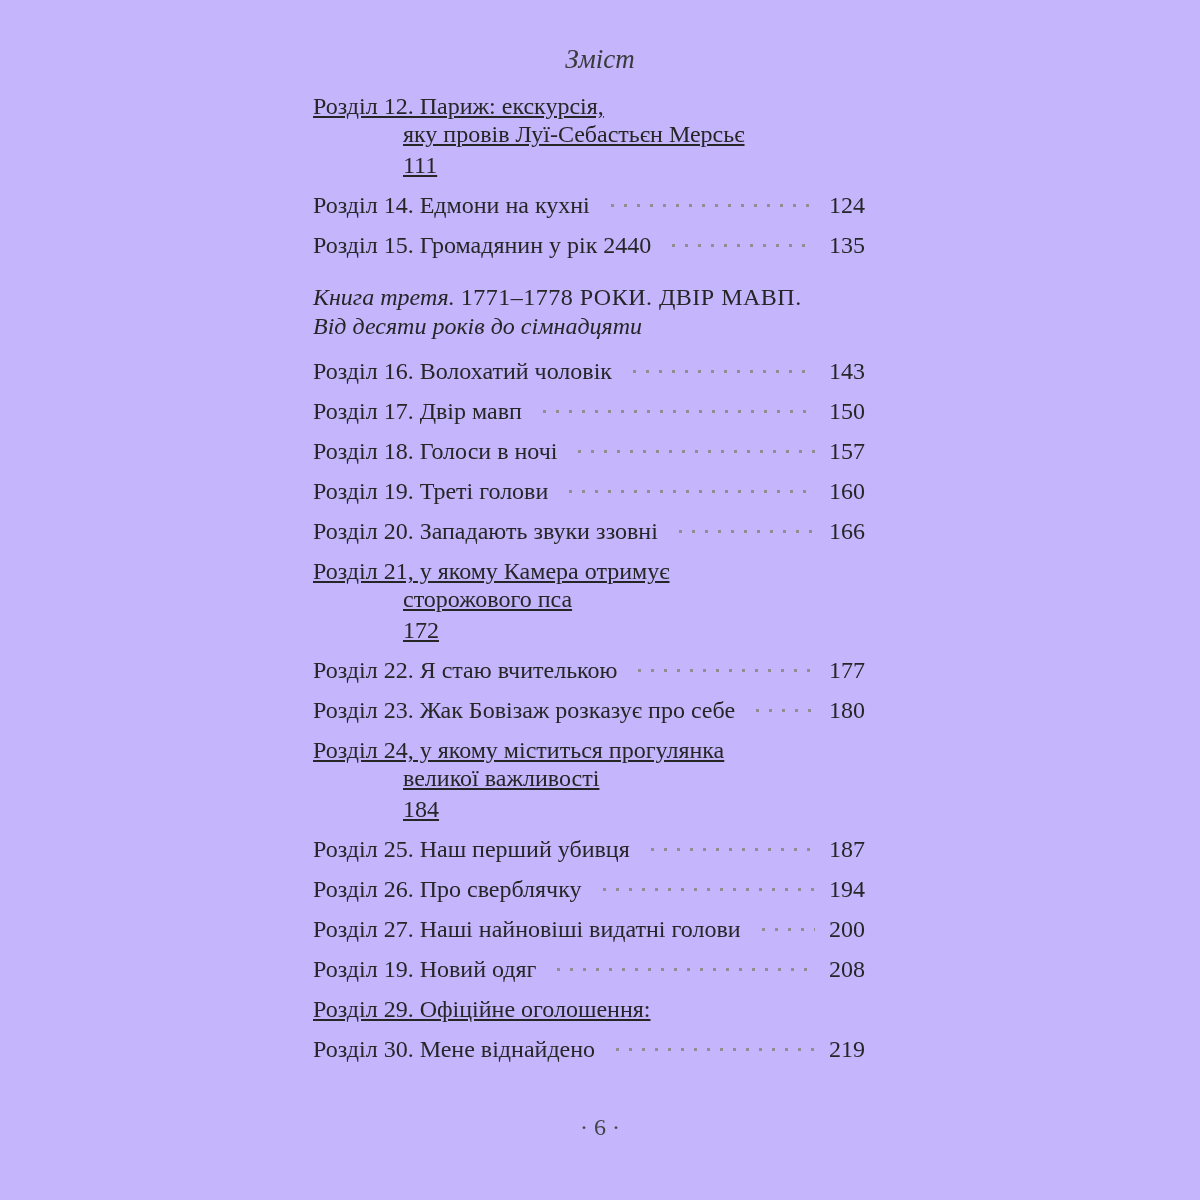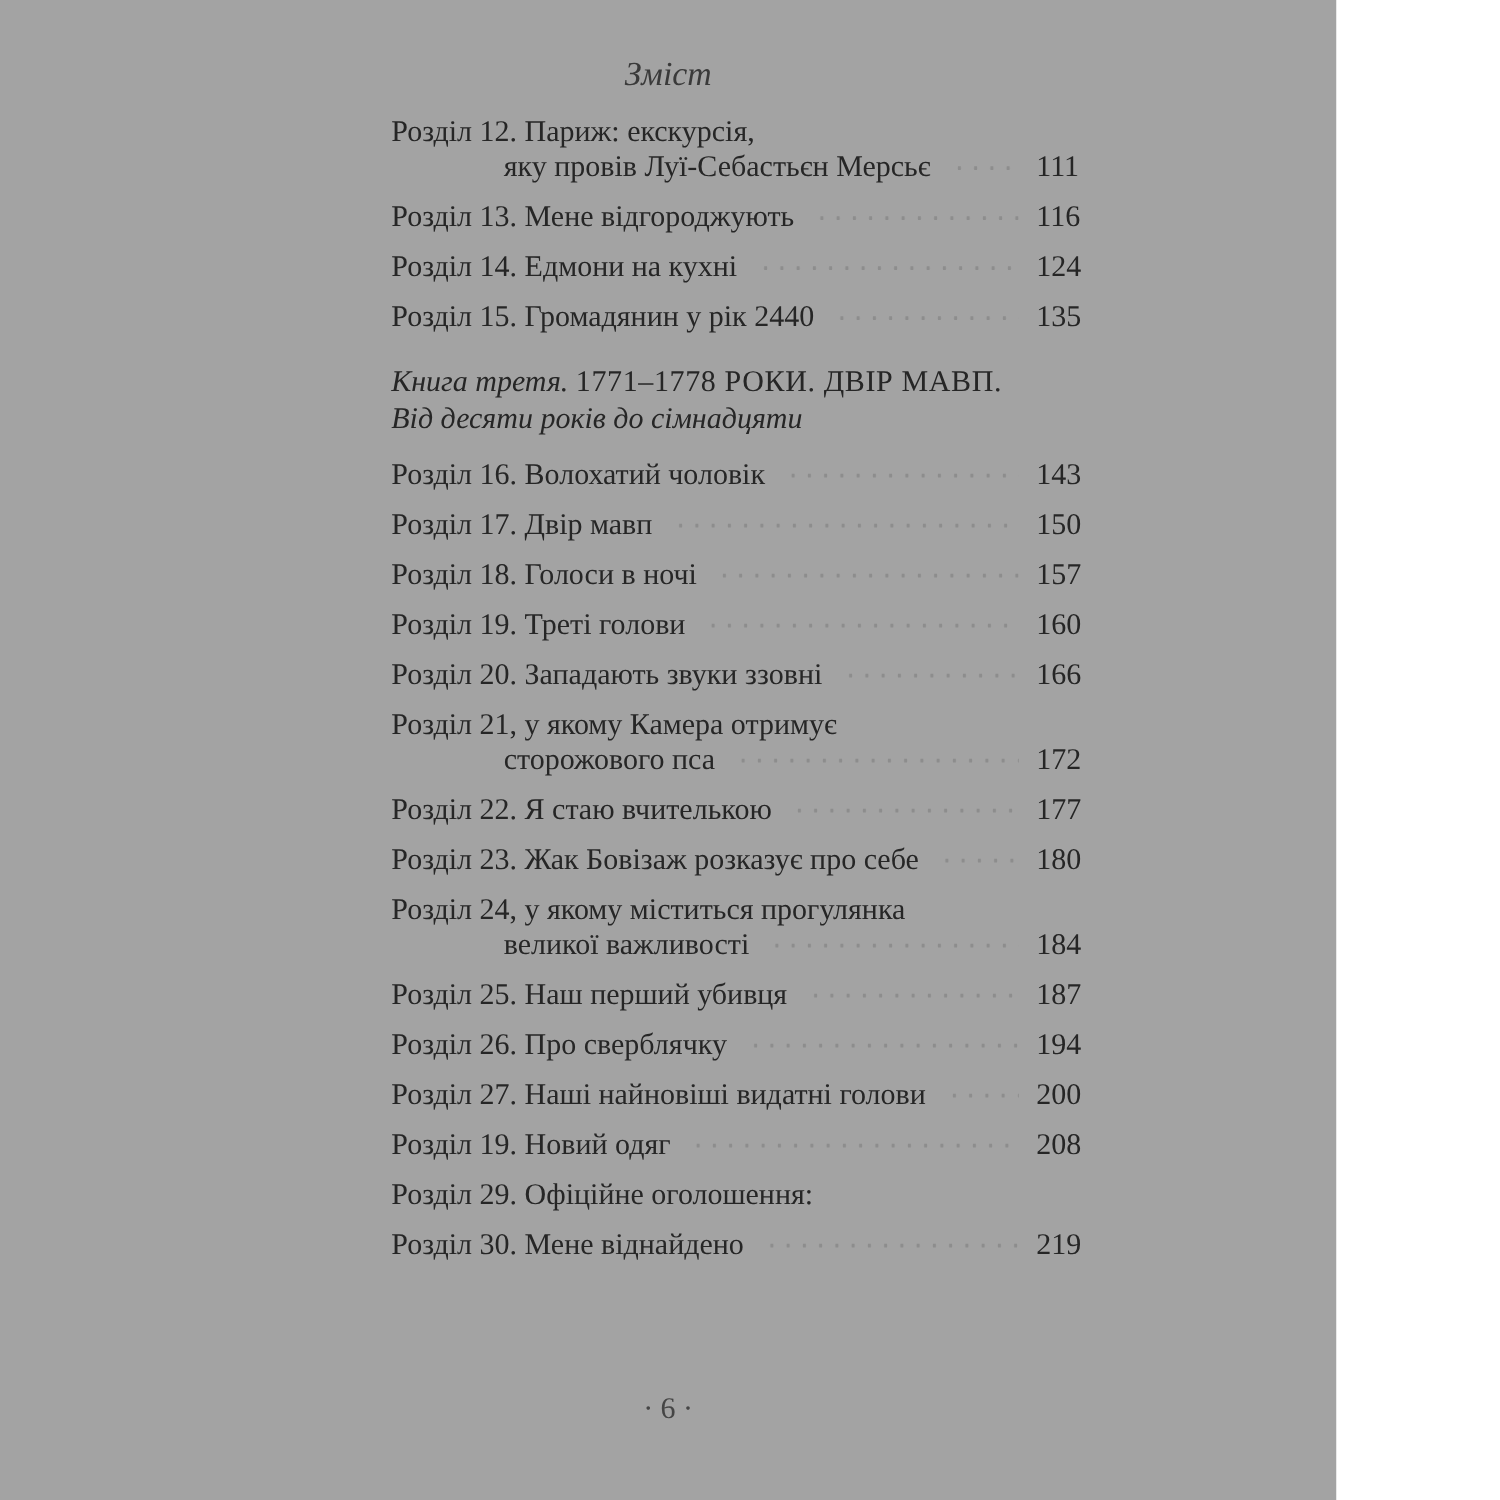--- a/index.html
+++ b/index.html
@@ -2,23 +2,23 @@
 <html><head>
 <meta charset="utf-8">
 <style>
   html, body {
     margin: 0;
     padding: 0;
     background: #ffffff;
   }
   .page {
     position: relative;
-    width: 1069px;
+    width: 1200px;
     height: 1200px;
-    background: #a3a3a3;
+    background: #c4b5fd;
     font-family: "Liberation Serif", "DejaVu Serif", serif;
     color: #262626;
     overflow: hidden;
   }
   .toc-title {
     position: absolute;
     top: 44px;
     left: 0;
     right: 0;
     text-align: center;
@@ -34,28 +34,30 @@
   }
   .entry {
     display: flex;
     align-items: baseline;
     font-size: 24px;
     line-height: 28px;
     margin-bottom: 12px;
   }
   .entry.two {
     display: block;
+    text-decoration: underline;
   }
   .entry .t {
     white-space: nowrap;
   }
   .l2row {
     display: flex;
     align-items: baseline;
     padding-left: 90px;
+    flex-direction: column;
   }
   .leader {
     flex: 1 1 auto;
     align-self: center;
     height: 3px;
     margin: 0 14px 0 16px;
     background-image: radial-gradient(circle, #8d8d8d 1.4px, rgba(0,0,0,0) 1.6px);
     background-size: 13px 3px;
     background-repeat: repeat-x;
     background-position: left center;
@@ -99,25 +101,20 @@
 
     <div class="entry two">
       <div class="t">Розділ 12. Париж: екскурсія,</div>
       <div class="l2row">
         <span class="t">яку провів Луї-Себастьєн Мерсьє</span>
         <span class="leader"></span>
         <span class="pnum">111</span>
       </div>
     </div>
 
-    <div class="entry">
-      <span class="t">Розділ 13. Мене відгороджують</span>
-      <span class="leader"></span>
-      <span class="pnum">116</span>
-    </div>
 
     <div class="entry">
       <span class="t">Розділ 14. Едмони на кухні</span>
       <span class="leader"></span>
       <span class="pnum">124</span>
     </div>
 
     <div class="entry">
       <span class="t">Розділ 15. Громадянин у рік 2440</span>
       <span class="leader"></span>

